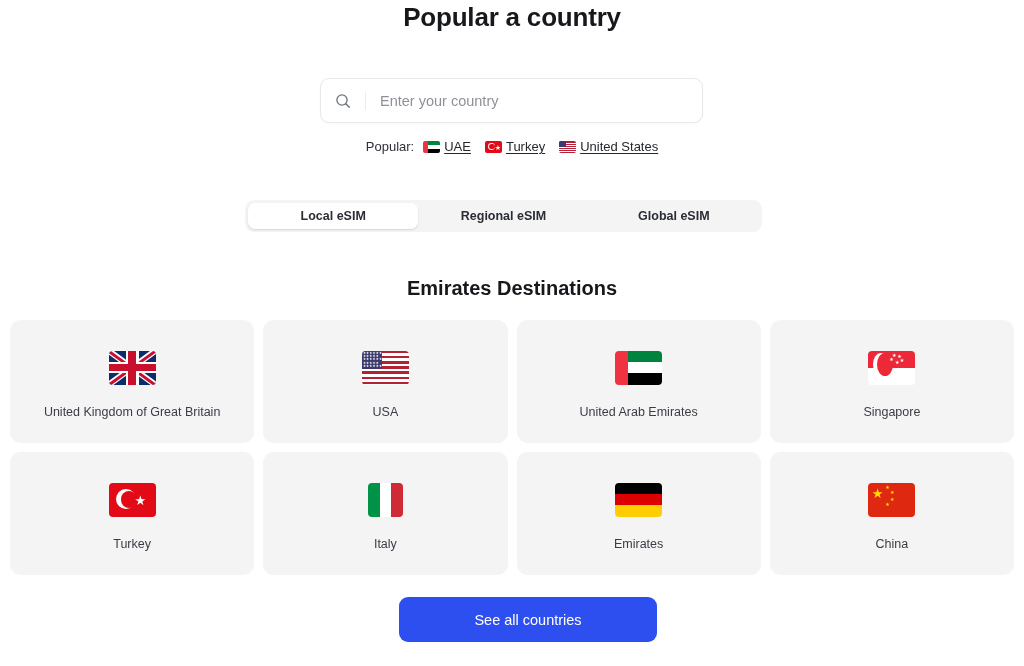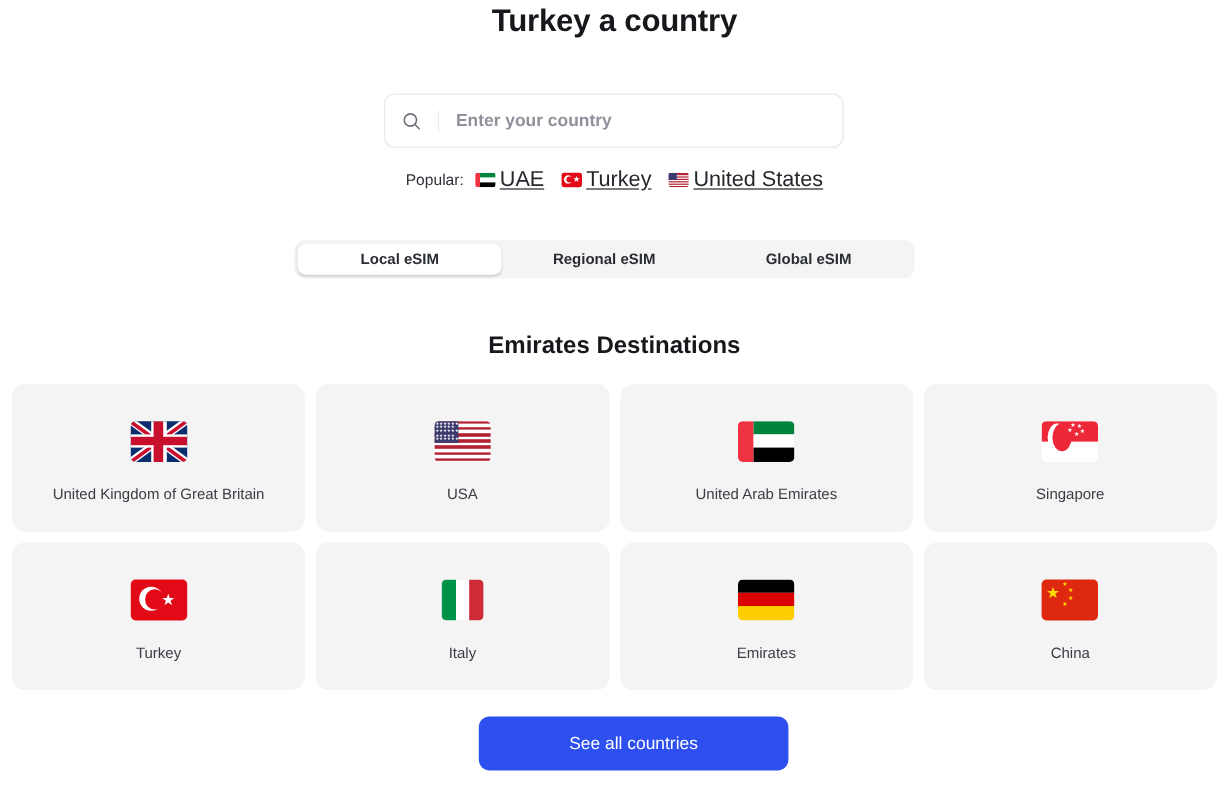--- a/index.html
+++ b/index.html
@@ -62,21 +62,20 @@
   .search-input {
     flex: 1 1 auto;
     height: 100%;
     border: 0;
     outline: none;
     background: transparent;
     font-family: "Liberation Sans", sans-serif;
     font-size: 14.5px;
     color: #3b3f46;
     padding: 0 12px 0 14px;
-    font-weight: bold;
   }
   .search-input::placeholder { color: #8e9199; }
 
   
   .popular-row {
     position: absolute;
     top: 139px;
     left: 0;
     width: 1024px;
     display: flex;
@@ -92,21 +91,21 @@
     align-items: center;
     gap: 4px;
     margin-right: 14px;
     text-decoration: none;
     color: #2a2d33;
   }
   .popular-link:last-child { margin-right: 0; }
   .popular-link .txt {
     text-decoration: underline;
     text-underline-offset: 2px;
-    font-size: 18px;
+    font-size: 13px;
     color: #24272c;
   }
   .mini-flag {
     width: 17px;
     height: 12px;
     border-radius: 2px;
     overflow: hidden;
     position: relative;
     display: inline-block;
     flex: 0 0 17px;
@@ -309,21 +308,21 @@
     display: flex;
     align-items: center;
     justify-content: center;
   }
 </style>
 </head>
 <body>
 
 <div class="page">
 
-  <h1 class="page-title">Turkey a country</h1>
+  <h1 class="page-title">Popular a country</h1>
 
   <div class="search-wrap">
     <span class="search-icon">
       <svg width="16" height="16" viewBox="0 0 16 16" fill="none">
         <circle cx="7" cy="7" r="5.1" stroke="#6b6f77" stroke-width="1.3"></circle>
         <line x1="10.8" y1="10.8" x2="14.3" y2="14.3" stroke="#6b6f77" stroke-width="1.3" stroke-linecap="round"></line>
       </svg>
     </span>
     <span class="search-divider"></span>
     <input class="search-input" type="text" placeholder="Enter your country" style="">

